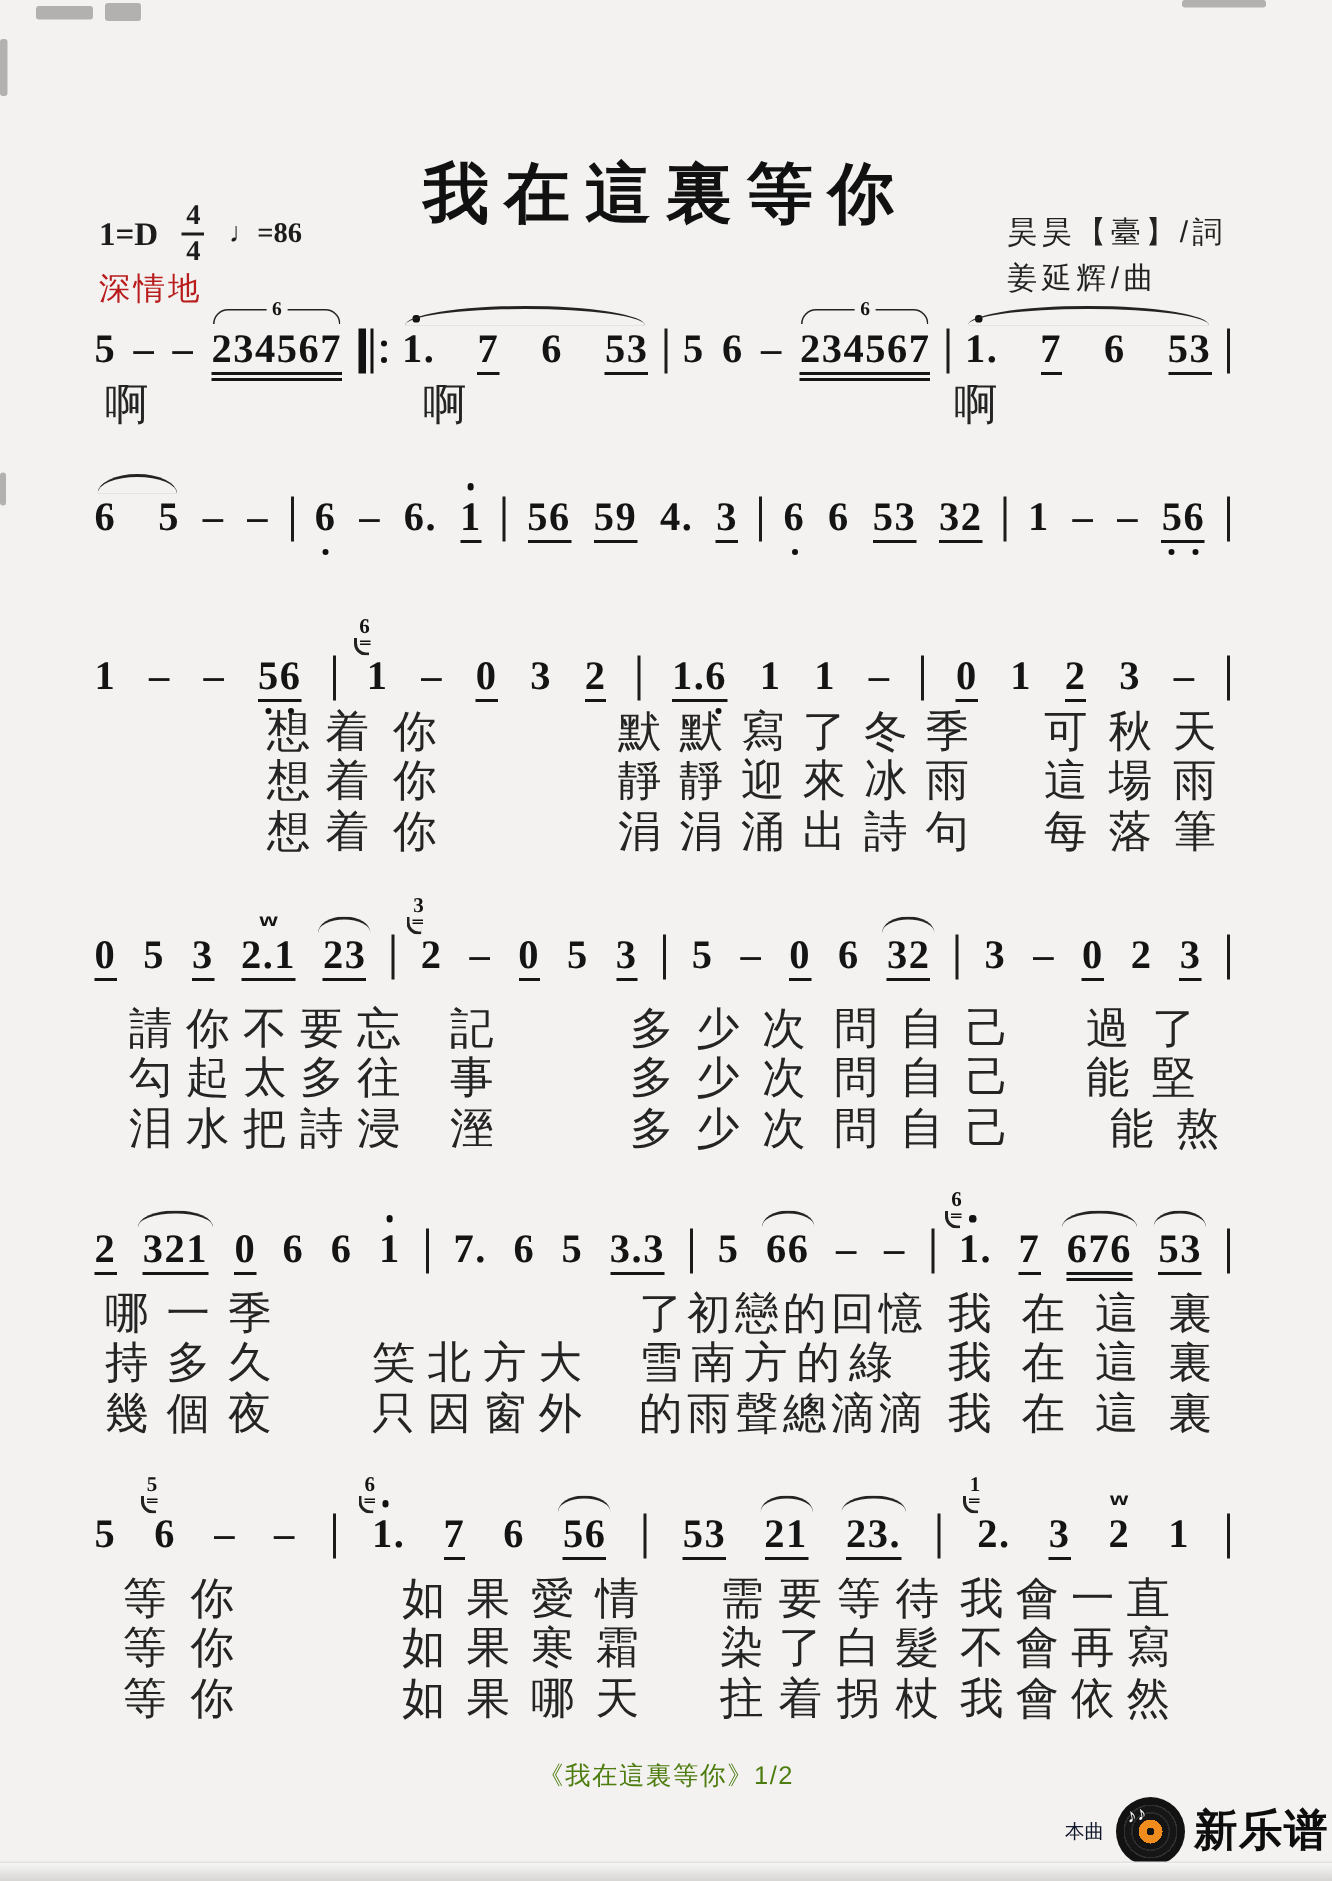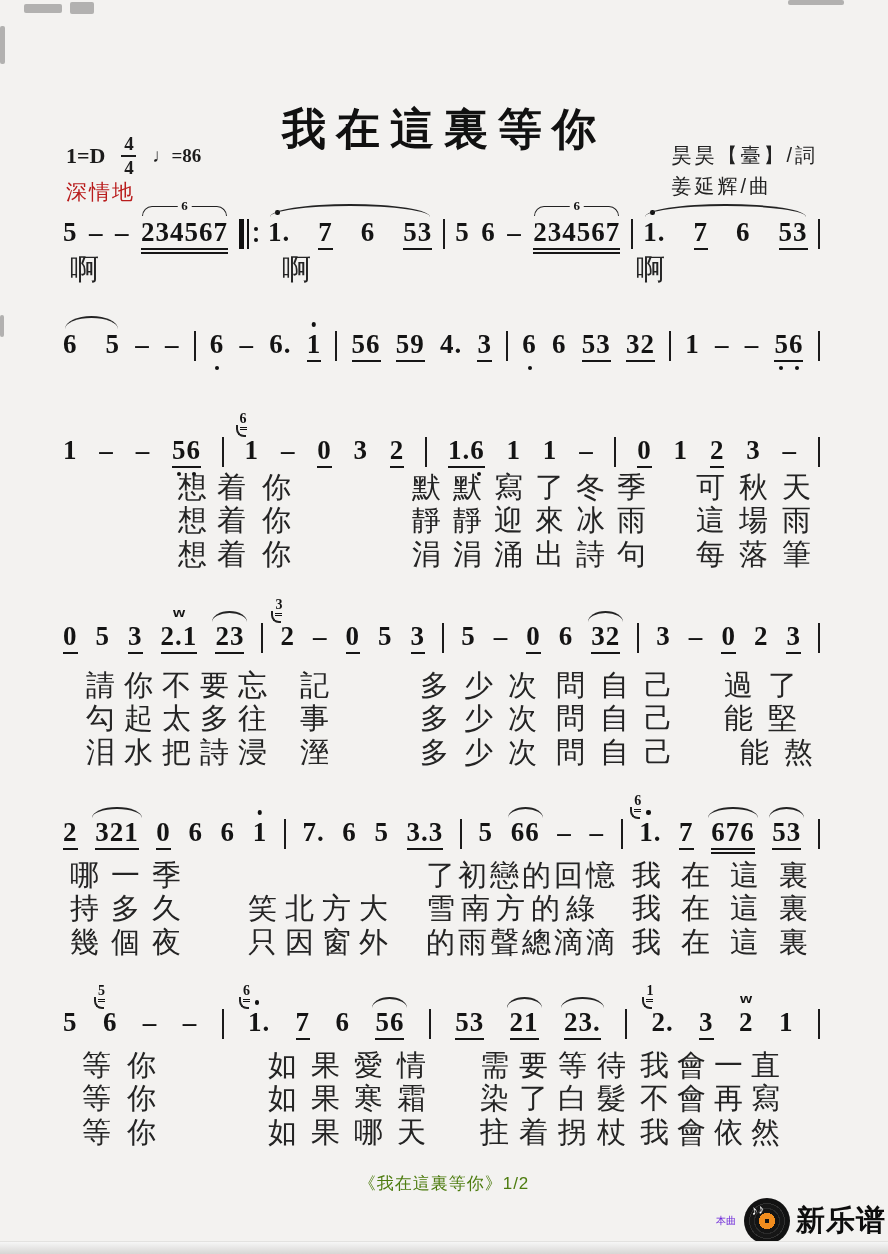--- a/index.html
+++ b/index.html
@@ -50,21 +50,21 @@
          border-left:2px solid #222;border-bottom:2px solid #222;border-bottom-left-radius:8px;}
   .orn{position:absolute;top:-16px;left:50%;transform:translateX(-50%) scaleX(1.3);
        font-size:12px;font-weight:700;font-style:normal;font-family:"Liberation Sans",sans-serif;}
   
   .lyr{position:absolute;left:0;width:100%;height:34px;}
   .lw{position:absolute;top:0;font-size:29px;font-weight:500;color:#242424;white-space:nowrap;}
   
   .pagenum{position:absolute;top:1172px;left:0;width:100%;text-align:center;
            font-size:17px;letter-spacing:1px;color:#4d7c0f;}
   .brand{position:absolute;top:1198px;right:2px;display:flex;align-items:center;gap:6px;}
-  .brandpre{font-size:10px;color:#6d28d9;margin-right:2px;}
+  .brandpre{font-size:13px;color:#0f172a;margin-right:2px;}
   .disc{position:relative;width:46px;height:46px;border-radius:50%;
         background:radial-gradient(circle,#141414 0 2.5px,#f08c1e 2.5px 8px,#141414 8px 12px,
                    #2b2b2b 12px 13px,#161616 13px 17px,#303030 17px 18px,#121212 18px);}
   .dnotes{position:absolute;top:4px;left:7px;color:#fff;font-size:13px;transform:rotate(-12deg);}
   .brandname{font-size:29px;font-weight:900;letter-spacing:1px;color:#0d0d0d;}
   
   .bottomedge{position:absolute;left:0;bottom:0;width:100%;height:12px;
               background:linear-gradient(#f6f6f6,#d7d6d4);border-top:1px solid #e3e2e0;}
   .mark{position:absolute;background:#3a3a3a;opacity:.35;border-radius:2px;}
   .m1{left:24px;top:4px;width:38px;height:9px;}

